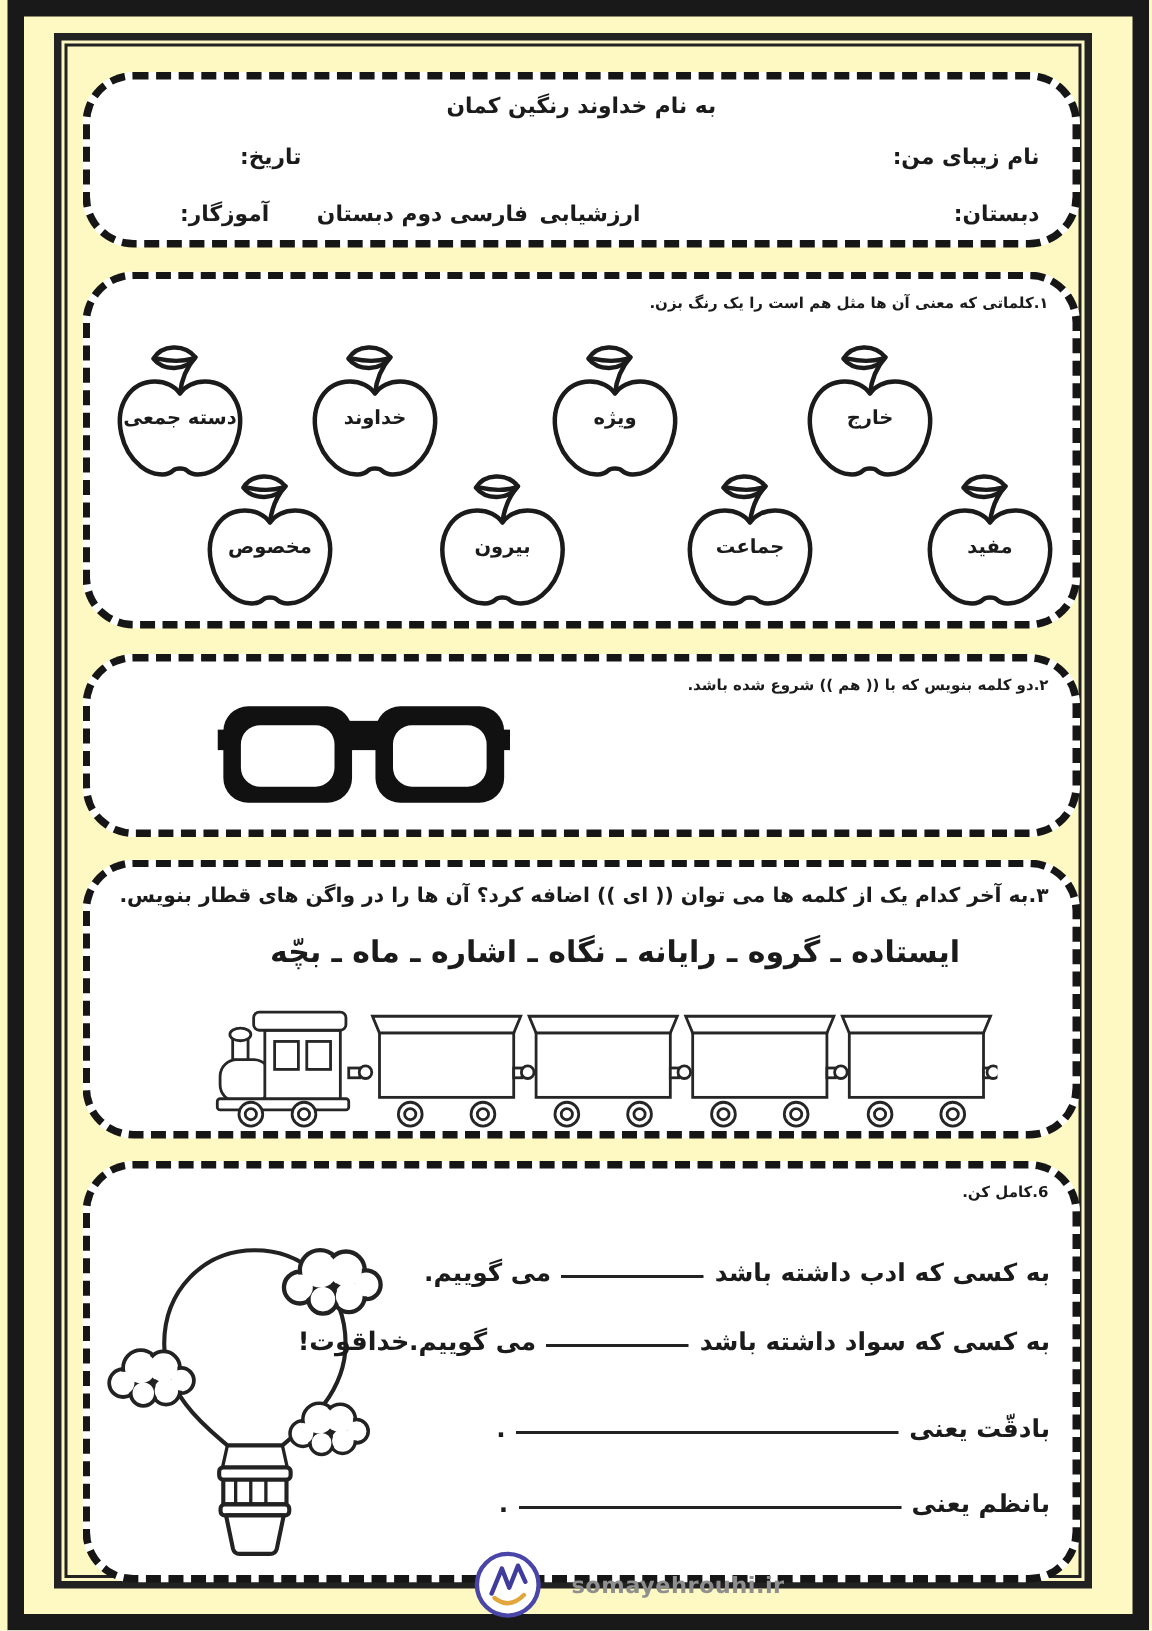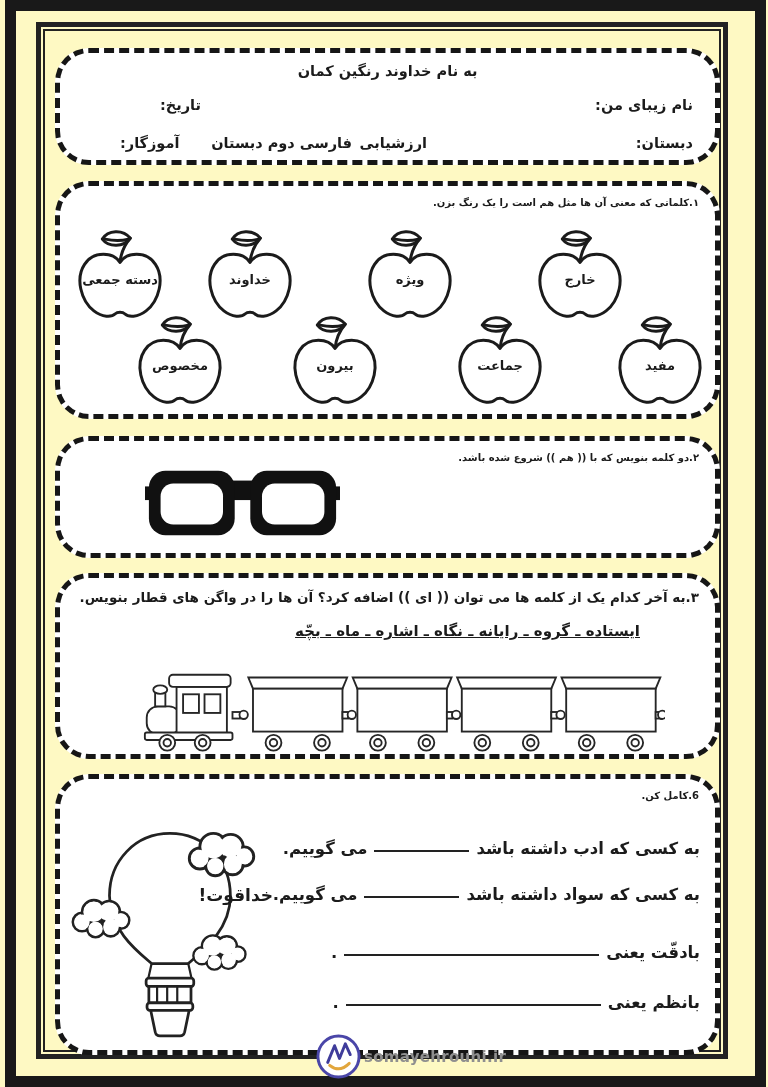--- a/index.html
+++ b/index.html
@@ -60,21 +60,21 @@
   .p6 { top:127px; left:393px; }
   .p7 { top:127px; left:228px; }
   .p8 { top:127px; left:73px;  }
   .ln  { fill:#fff; stroke:#1b1b1b; stroke-width:3.2; stroke-linejoin:round; }
   .ln2 { fill:none; stroke:#1b1b1b; stroke-width:3.2; stroke-linecap:round; }
   
   .glasses { position:absolute; left:85px; top:22px; width:195px; height:80px; }
   
   .wordlist {
     position:absolute; top:44px; right:75px;
-    font-size:15px; font-weight:bold; white-space:nowrap;text-decoration:underline;
+    font-size:20px; font-weight:bold; white-space:nowrap;
   }
   .train { position:absolute; left:83px; top:94px; width:522px; height:80px; }
   .tln { fill:#fff; stroke:#262626; stroke-width:2; }
   
   .balloon-wrap { position:absolute; left:8px; top:38px; width:246px; height:240px; }
   .balloon-wrap svg { width:100%; height:100%; display:block; overflow:visible; }
   .bl  { fill:#fff; stroke:#222; stroke-width:3; stroke-linejoin:round; }
   .bl2 { fill:none; stroke:#222; stroke-width:2.4; stroke-linecap:round; }
   .btext {
     position:absolute; left:0; width:205px; top:68px; text-align:right;
@@ -90,21 +90,21 @@
   .l4 { top:214px; }
   .blank {
     display:inline-block; height:2px; border-bottom:2.5px solid #222;
     margin:0 7px; transform:translateY(-2px);
   }
   .b-short { width:95px; }
   .b-long  { width:255px; }
   
   .watermark {
     position:absolute; left:315px; top:1033px; display:flex; align-items:center;
-    gap:2px; direction:ltr; z-index:5;
+    gap:19px; direction:ltr; z-index:5;
   }
   .watermark svg { width:47px; height:47px; }
   .wm-text { font-size:15px; font-weight:bold; color:#8f8f8f; letter-spacing:.3px; }
 </style>
 </head>
 <body>
 
 <div class="page">
   <div class="outer-bar"></div>
   <div class="frame"></div>

